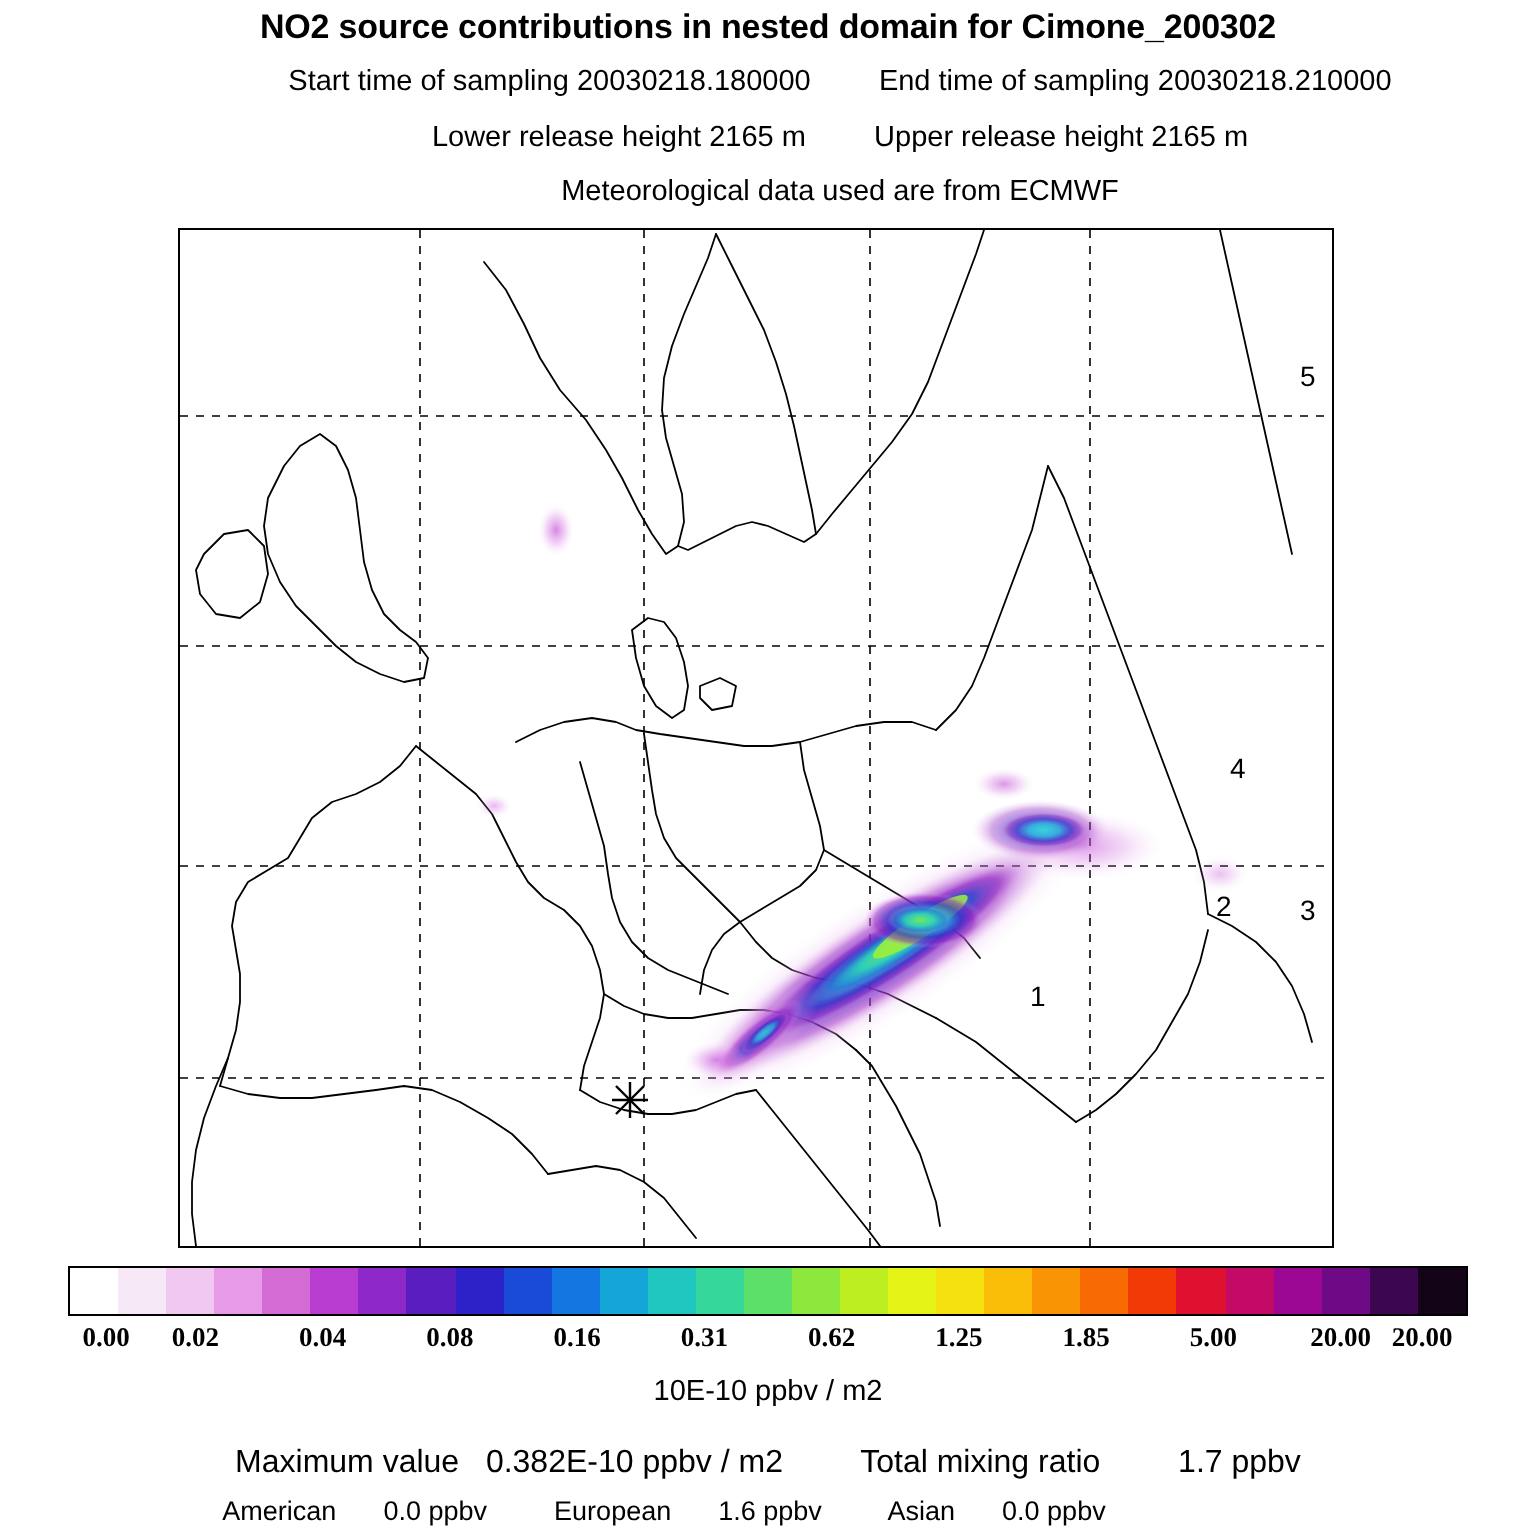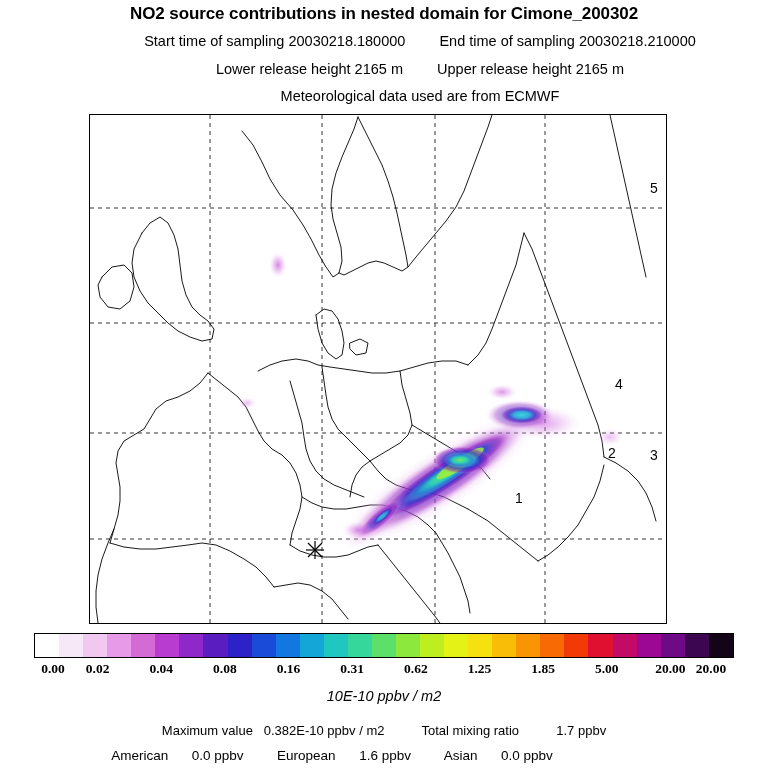--- a/index.html
+++ b/index.html
@@ -95,31 +95,30 @@
     transform: translateX(-50%);
     white-space: nowrap;
   }
   .cbar-unit {
     position: absolute;
     top: 688px;
     left: 0;
     width: 768px;
     text-align: center;
     font-size: 14.5px;
-    font-style: italic;
   }
 
   
   .foot1 {
     position: absolute;
     top: 723px;
     left: 0;
     width: 768px;
     text-align: center;
-    font-size: 13px;
+    font-size: 16px;
   }
   .foot2 {
     position: absolute;
     top: 748px;
     left: 0;
     width: 664px;
     text-align: center;
     font-size: 13.5px;
   }
   .foot1 .gap { display: inline-block; width: 30px; }

